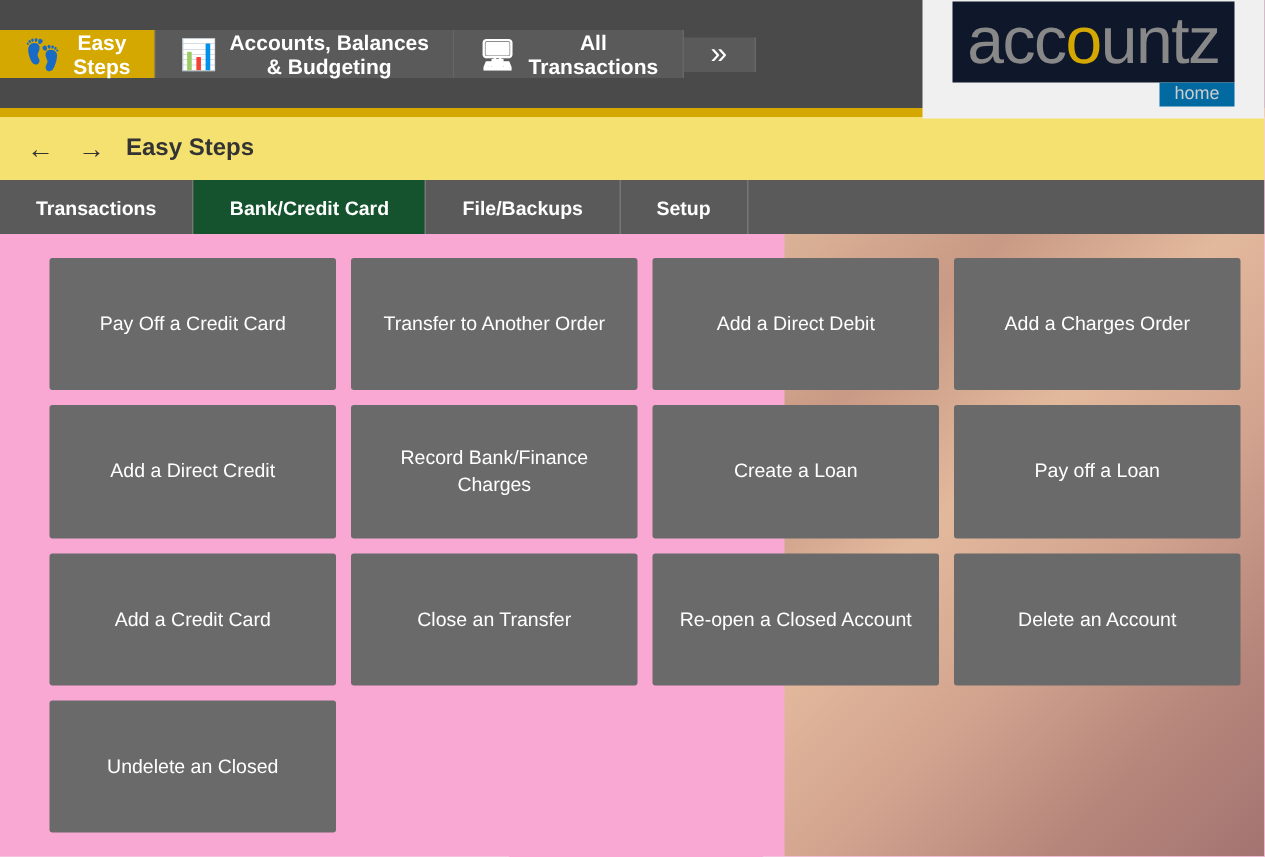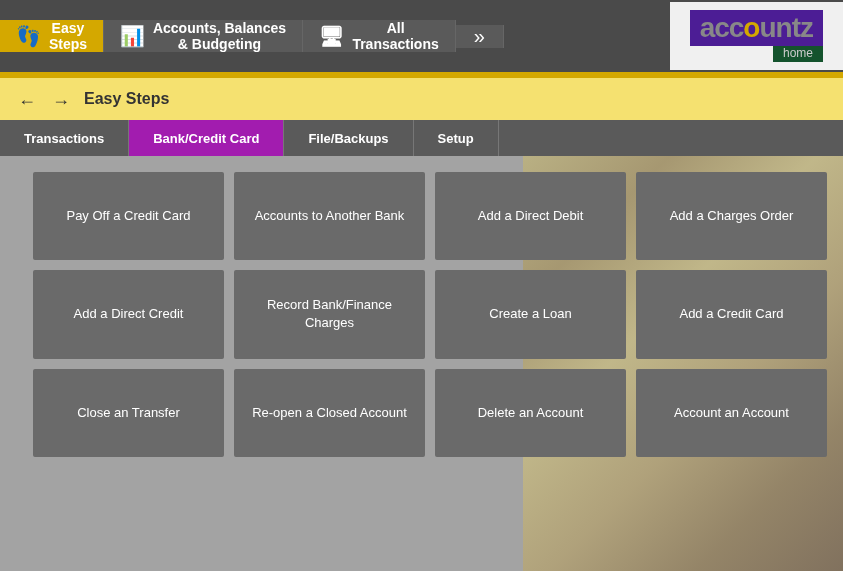--- a/index.html
+++ b/index.html
@@ -55,35 +55,35 @@
       justify-content: center;
       width: 48px;
       height: 100%;
       background: #5a5a5a;
       color: #fff;
       font-size: 20px;
       cursor: pointer;
       border-right: 1px solid #666;
     }
     .logo-text {
-      font-size: 28px;
+      font-size: 44px;
       color: #4a4a4a;
-      font-weight: bold;
+      font-weight: normal;
       letter-spacing: -1px;
-      background: #4c1d95;
+      background: #0f172a;
       padding: 2px 10px;
     }
     .logo-text span {
       color: #d4a800;
     }
     .logo-sub {
       color: #ccc;
       font-size: 12px;
       text-align: right;
-      background: #14532d;
+      background: #0369a1;
       padding: 0 10px 2px;
     }
 
     
     .yellow-bar {
       height: 6px;
       background: #d4a800;
     }
 
     
@@ -120,28 +120,28 @@
       align-items: center;
       justify-content: center;
       padding: 0 24px;
       color: #fff;
       font-size: 13px;
       cursor: pointer;
       font-weight: bold;
       border-right: 1px solid #777;
     }
     .sub-tab.active {
-      background: #a21caf;
+      background: #14532d;
     }
 
     
     .main-content {
       display: flex;
       height: calc(571px - 72px - 6px - 42px - 36px);
-      background: #a3a3a3;
+      background: #f9a8d4;
       position: relative;
       overflow: hidden;
       padding-left: 17px;
     }
 
     
     .bg-image {
       position: absolute;
       right: 0;
       top: 0;
@@ -257,52 +257,55 @@
 </div>
 
 <div class="main-content">
   <div class="bg-image"></div>
   <div class="button-grid">
 
     <button class="action-btn">
       <span>Pay Off a Credit Card</span>
     </button>
     <button class="action-btn">
-      <span>Accounts to Another Bank</span>
+      <span>Transfer to Another Order</span>
     </button>
     <button class="action-btn">
       <span>Add a Direct Debit</span>
     </button>
     <button class="action-btn">
       <span>Add a Charges Order</span>
     </button>
 
     <button class="action-btn">
       <span>Add a Direct Credit</span>
     </button>
     <button class="action-btn">
       <span>Record Bank/Finance Charges</span>
     </button>
     <button class="action-btn">
       <span>Create a Loan</span>
     </button>
+    <button class="action-btn">
+      <span>Pay off a Loan</span>
+    </button>
 
     <button class="action-btn">
       <span>Add a Credit Card</span>
     </button>
     <button class="action-btn">
       <span>Close an Transfer</span>
     </button>
     <button class="action-btn">
       <span>Re-open a Closed Account</span>
     </button>
 
     <button class="action-btn">
       <span>Delete an Account</span>
     </button>
     <button class="action-btn">
-      <span>Account an Account</span>
+      <span>Undelete an Closed</span>
     </button>
     <button class="action-btn empty"></button>
     <button class="action-btn empty"></button>
 
   </div>
 </div>
 
 </body></html>

